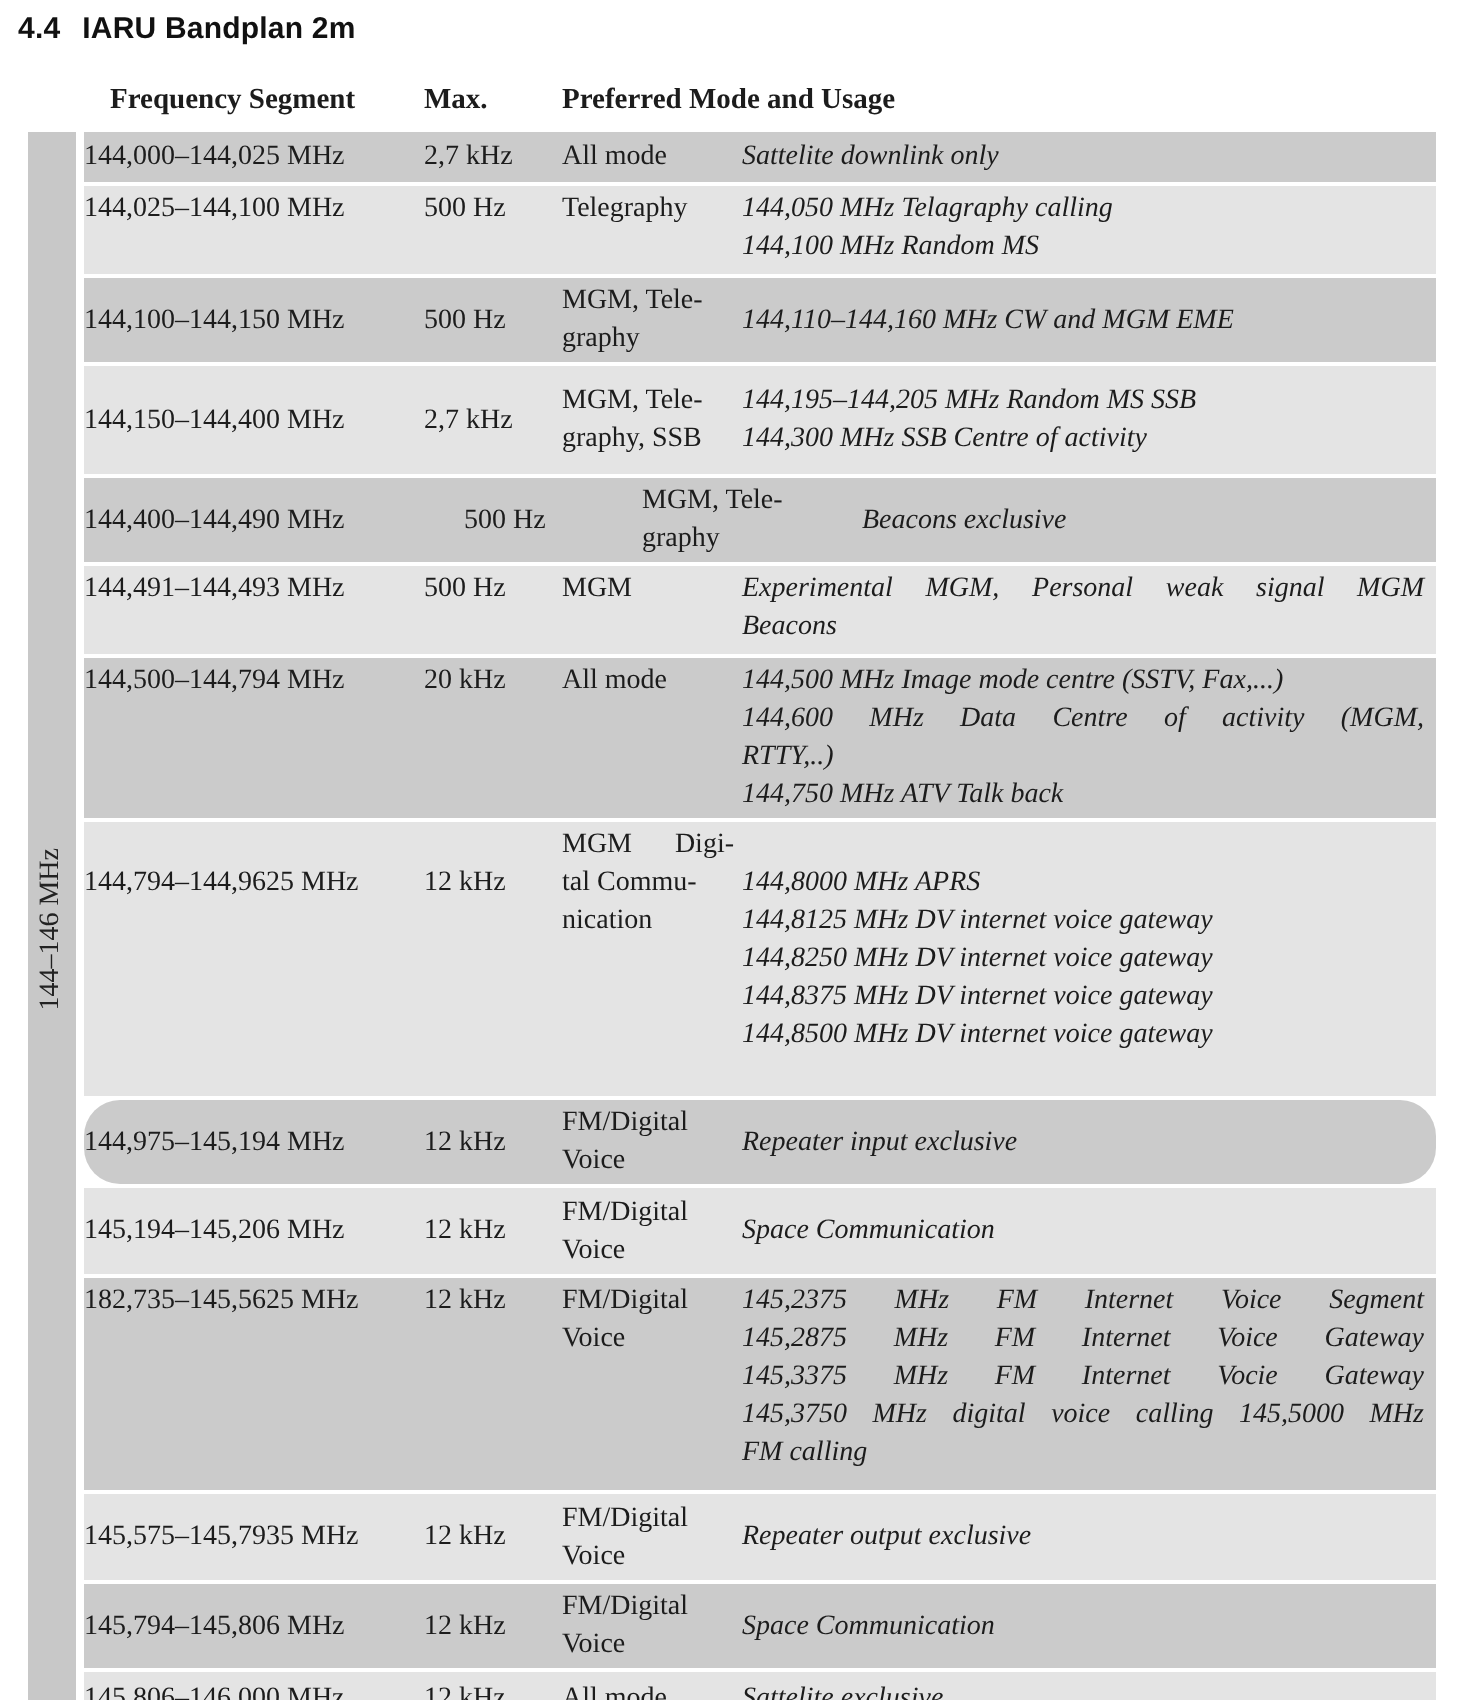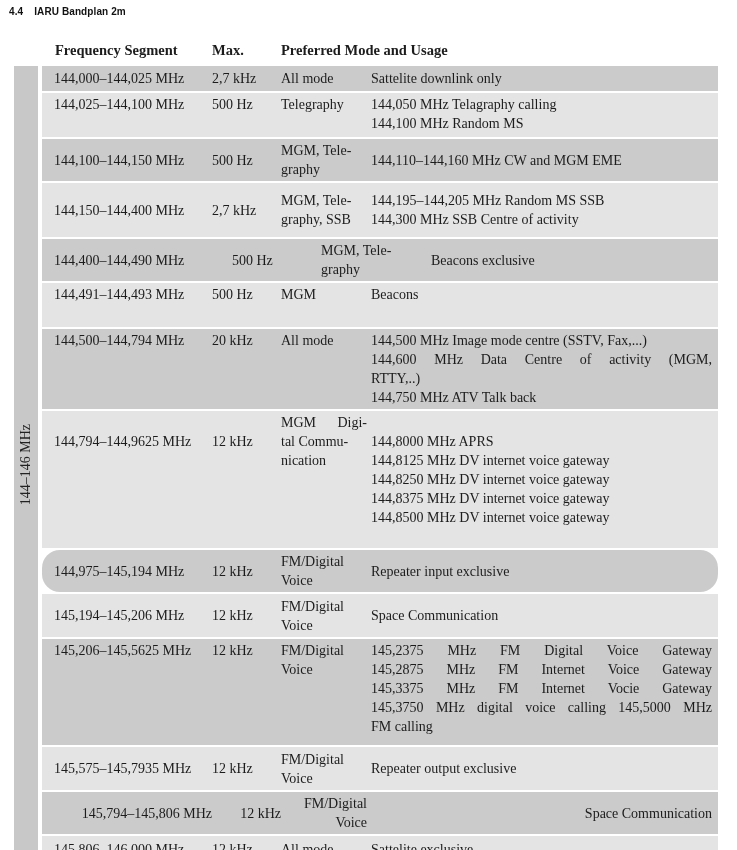--- a/index.html
+++ b/index.html
@@ -11,21 +11,21 @@
   }
   html,body{margin:0;padding:0;}
   body{
     width:737px;height:850px;overflow:hidden;background:#ffffff;
     font-family:"Liberation Serif", serif;color:var(--text);
     position:relative;
   }
   .title{
     position:absolute;left:9px;top:6px;
     font-family:"Liberation Sans", sans-serif;font-weight:bold;
-    font-size:10px;color:#111111;letter-spacing:0.1px;
+    font-size:15px;color:#111111;letter-spacing:0.1px;
   }
   .title .num{margin-right:11px;}
   .content{position:absolute;left:0;top:40px;width:737px;}
   .thead{
     display:flex;margin-left:42px;margin-right:19px;
     font-weight:bold;font-size:14.5px;line-height:19px;
     padding:1px 0 6px 0;
   }
   .col-freq{width:170px;padding-left:13px;box-sizing:border-box;}
   .col-max{width:69px;box-sizing:border-box;}
@@ -45,24 +45,24 @@
     display:flex;margin-bottom:2px;padding:2px 0;
     box-sizing:border-box;font-size:14px;line-height:19px;
   }
   .row.dark{background:var(--row-dark);}
   .row.light{background:var(--row-light);}
   .row.mid{align-items:center;}
   .row.top{align-items:flex-start;}
   .row.offset .cell-freq,
   .row.offset .cell-max,
   .row.offset .cell-usage{padding-top:19px;}
-  .cell-freq{width:170px;padding-left:12px;box-sizing:border-box;}
+  .cell-freq{width:170px;padding-left:0;box-sizing:border-box;}
   .cell-max{width:69px;box-sizing:border-box;}
   .cell-mode{width:90px;box-sizing:border-box;padding-right:4px;}
-  .cell-usage{flex:1;padding-right:6px;box-sizing:border-box;}
+  .cell-usage{flex:1;padding-right:6px;box-sizing:border-box;font-style:italic;}
   .line.spread{text-align:justify;text-align-last:justify;}
 </style>
 </head>
 <body>
 
 <div class="title">
   <span class="num">4.4</span><span>IARU Bandplan 2m</span>
 </div>
 
 <div class="content">
@@ -132,20 +132,21 @@
             <div class="line">Beacons exclusive</div>
           </div>
         </div>
         <div class="row light top" style="min-height: 44px; justify-content: space-between;">
           <div class="cell-freq">144,491–144,493 MHz</div>
           <div class="cell-max">500 Hz</div>
           <div class="cell-mode">
             <div class="line">MGM</div>
           </div>
           <div class="cell-usage">
+            <div class="line spread">Experimental MGM, Personal weak signal MGM</div>
             <div class="line">Beacons</div>
           </div>
         </div>
         <div class="row dark top" style="min-height: 80px;">
           <div class="cell-freq">144,500–144,794 MHz</div>
           <div class="cell-max">20 kHz</div>
           <div class="cell-mode">
             <div class="line">All mode</div>
           </div>
           <div class="cell-usage">
@@ -187,46 +188,46 @@
           <div class="cell-max">12 kHz</div>
           <div class="cell-mode">
             <div class="line">FM/Digital</div>
             <div class="line">Voice</div>
           </div>
           <div class="cell-usage">
             <div class="line">Space Communication</div>
           </div>
         </div>
         <div class="row dark top" style="min-height: 106px;">
-          <div class="cell-freq">145,206–145,5625 MHz</div>
-          <div class="cell-max">12 kHz</div>
-          <div class="cell-mode">
-            <div class="line">FM/Digital</div>
-            <div class="line">Voice</div>
-          </div>
-          <div class="cell-usage">
-            <div class="line spread">145,2375 MHz FM Digital Voice Gateway</div>
+          <div class="cell-freq">182,735–145,5625 MHz</div>
+          <div class="cell-max">12 kHz</div>
+          <div class="cell-mode">
+            <div class="line">FM/Digital</div>
+            <div class="line">Voice</div>
+          </div>
+          <div class="cell-usage">
+            <div class="line spread">145,2375 MHz FM Internet Voice Segment</div>
             <div class="line spread">145,2875 MHz FM Internet Voice Gateway</div>
             <div class="line spread">145,3375 MHz FM Internet Vocie Gateway</div>
             <div class="line spread">145,3750 MHz digital voice calling 145,5000 MHz</div>
             <div class="line">FM calling</div>
           </div>
         </div>
         <div class="row light mid" style="min-height: 43px;">
           <div class="cell-freq">145,575–145,7935 MHz</div>
           <div class="cell-max">12 kHz</div>
           <div class="cell-mode">
             <div class="line">FM/Digital</div>
             <div class="line">Voice</div>
           </div>
           <div class="cell-usage">
             <div class="line">Repeater output exclusive</div>
           </div>
         </div>
-        <div class="row dark mid" style="min-height: 42px; text-align: right;">
+        <div class="row dark mid" style="min-height: 42px;">
           <div class="cell-freq">145,794–145,806 MHz</div>
           <div class="cell-max">12 kHz</div>
           <div class="cell-mode">
             <div class="line">FM/Digital</div>
             <div class="line">Voice</div>
           </div>
           <div class="cell-usage">
             <div class="line">Space Communication</div>
           </div>
         </div>

